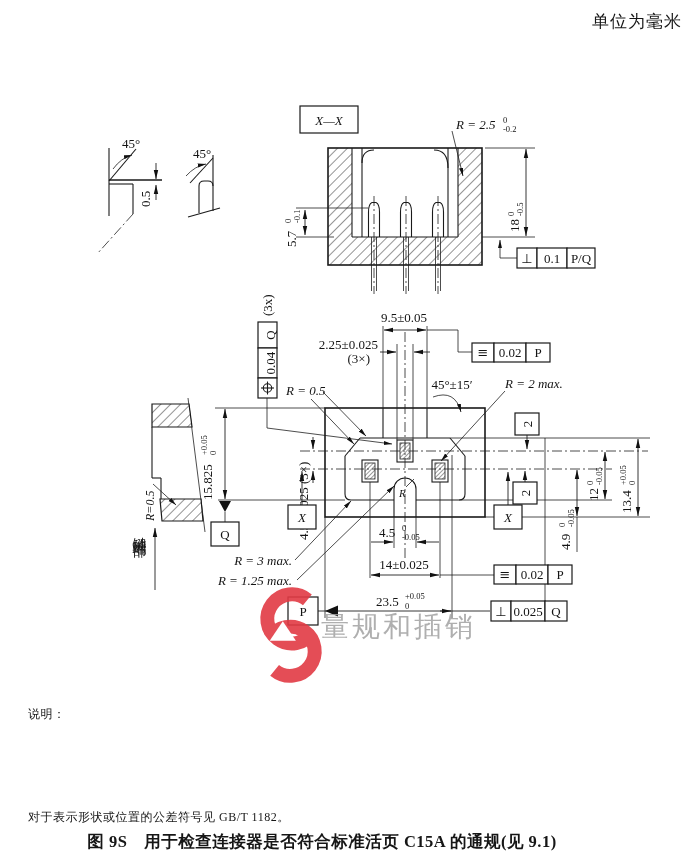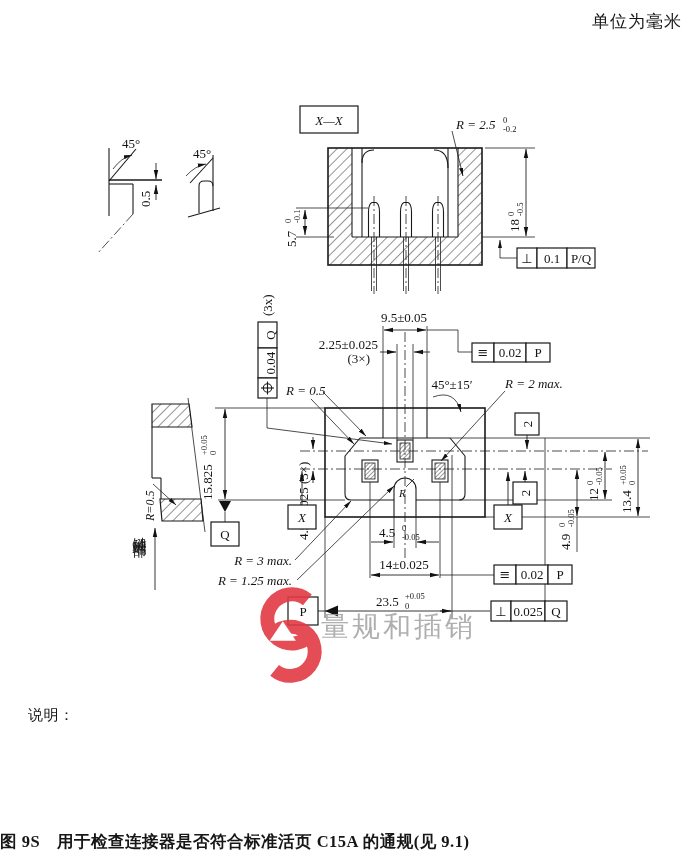--- a/index.html
+++ b/index.html
@@ -11,22 +11,22 @@
   svg text.it{font-style:italic;}
   svg text.tol{font-size:8.5px;}
   svg text.sym{font-family:"DejaVu Sans",sans-serif;font-size:13px;}
   .thick{stroke:#1a1a1a;stroke-width:1.6;fill:none;}
   .med{stroke:#1a1a1a;stroke-width:1.1;fill:none;}
   .thin{stroke:#1f1f1f;stroke-width:0.8;fill:none;}
   .dim{stroke:#1f1f1f;stroke-width:0.9;fill:none;}
   .cl{stroke:#1f1f1f;stroke-width:0.8;fill:none;stroke-dasharray:10 3 2 3;}
   .fr{fill:#fff;stroke:#1a1a1a;stroke-width:1.2;}
   .dtri{fill:#111;stroke:none;}
-  .notes{position:absolute;left:28px;font-size:15px;letter-spacing:0.5px;}
-  .caption{position:absolute;left:0;width:644px;text-align:left;font-size:16.5px;font-weight:bold;letter-spacing:0.5px;}
+  .notes{position:absolute;left:28px;font-size:12px;letter-spacing:0.5px;}
+  .caption{position:absolute;left:0;width:644px;text-align:center;font-size:16.5px;font-weight:bold;letter-spacing:0.5px;}
   .wm-cn{position:absolute;left:321px;top:608px;font-size:28px;letter-spacing:3px;color:#a2a2a2;opacity:0.85;
          font-family:"Liberation Sans","DejaVu Sans",sans-serif;}
   .wm-en{position:absolute;left:331px;top:641px;font-size:16px;letter-spacing:4px;color:#a8a8a8;opacity:0.85;
          font-family:"Liberation Sans","DejaVu Sans",sans-serif;}
 </style>
 </head>
 <body>
 
 <div class="page">
 
@@ -364,15 +364,16 @@
         </g>
   <polygon points="40,38 56,62 24,62" fill="#ffffff"></polygon>
 </g>
 </svg>
 
 <div class="wm-cn">量规和插销</div>
 
 <div style="position:absolute;left:130px;top:526px;writing-mode:vertical-rl;font-size:14px;letter-spacing:2px;">键的端部</div>
 
 <div class="notes" style="top:706px">说明：</div>
+<div class="notes" style="top:809px">对于表示形状或位置的公差符号见 GB/T 1182。</div>
 <div class="caption" style="top:831px">图 9S　用于检查连接器是否符合标准活页 C15A 的通规(见 9.1)</div>
 
 </div>
 
 </body></html>

